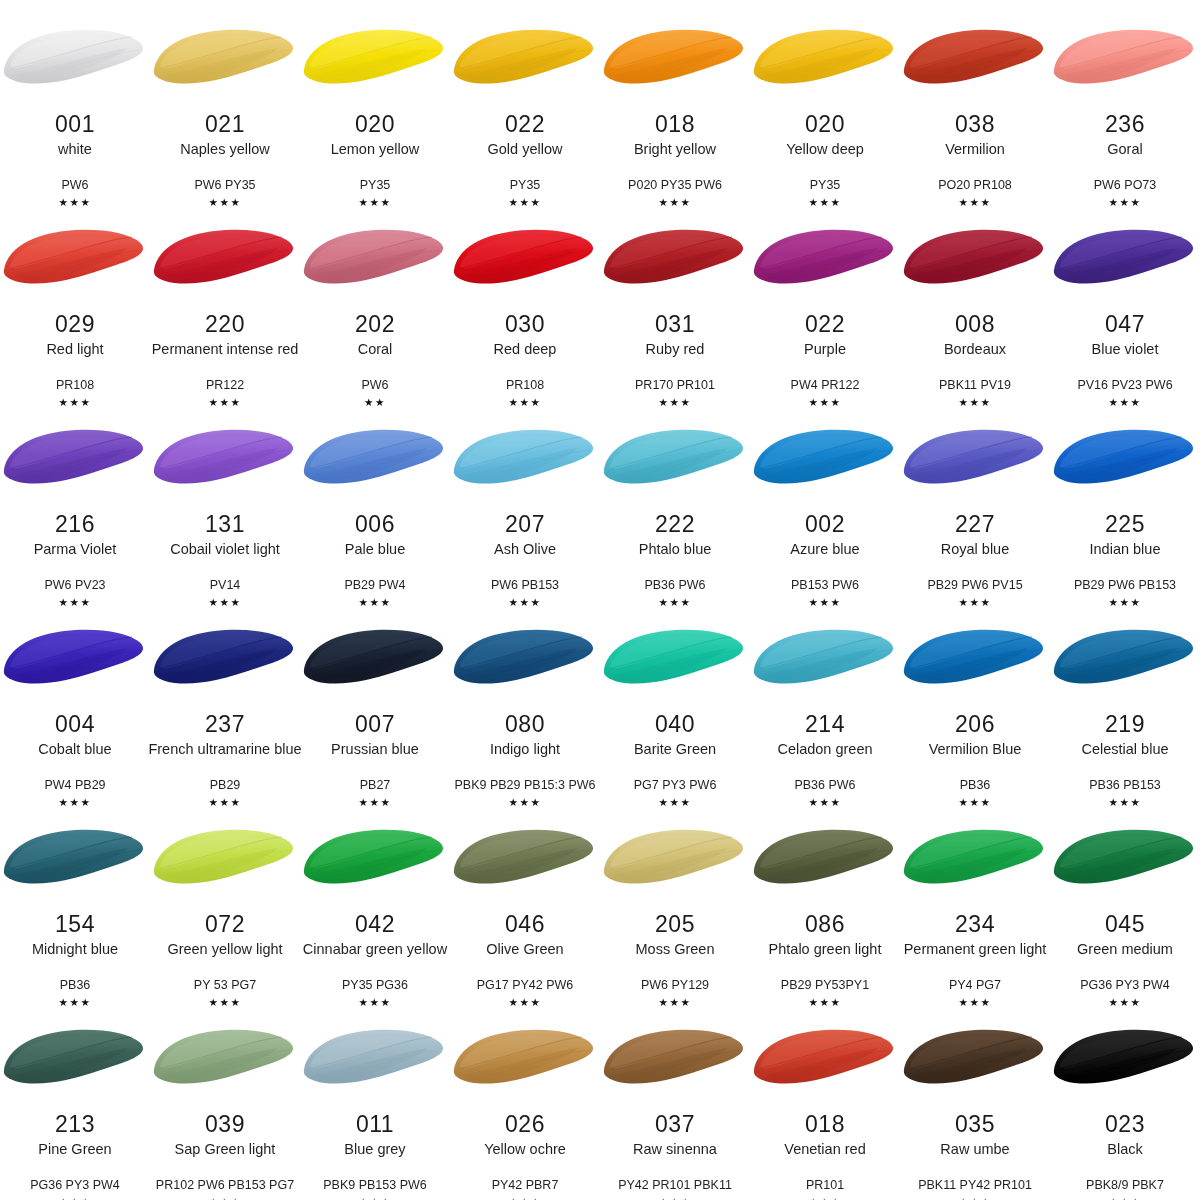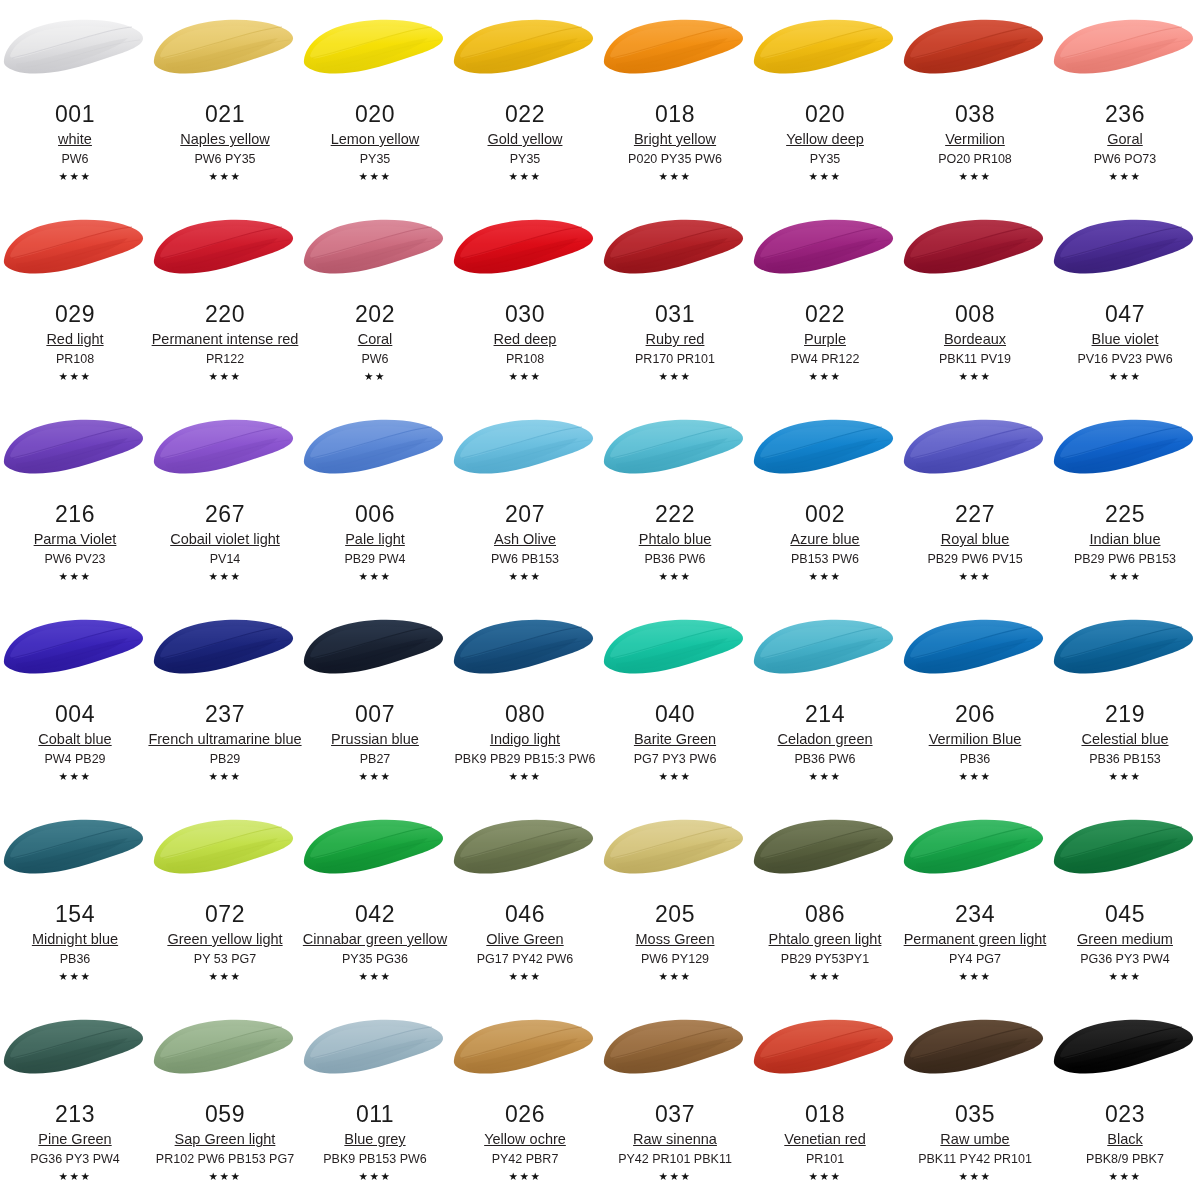--- a/index.html
+++ b/index.html
@@ -15,21 +15,21 @@
     color: #231f20;
     overflow: hidden;
   }
   #chart-grid {
     display: grid;
     grid-template-columns: repeat(8, 150px);
     grid-template-rows: repeat(6, 200px);
     width: 1156px;
     height: 1200px;
     box-sizing: border-box;
-    padding-top: 10px;
+    padding-top: 20px;
   }
   .swatch-cell {
     position: relative;
     width: 150px;
     height: 200px;
     box-sizing: border-box;
     display: flex;
     flex-direction: column;
     align-items: center;
   }
@@ -54,27 +54,26 @@
     text-align: center;
     white-space: nowrap;
   }
   .name {
     font-size: 14.5px;
     line-height: 19px;
     color: #231f20;
     margin-top: 3px;
     text-align: left;
     white-space: nowrap;
-    text-decoration: underline;
   }
   .pigments {
     font-size: 12.5px;
     line-height: 17px;
     color: #231f20;
-    margin-top: 2px;
+    margin-top: 18px;
     text-align: center;
     white-space: nowrap;
   }
   .stars {
     font-size: 10.5px;
     line-height: 14px;
     letter-spacing: 1.6px;
     color: #111111;
     margin-top: 1px;
     text-align: center;
@@ -540,21 +539,21 @@
            C142,36 128,41 116,45 C100,50 84,56 66,60 C48,64 28,65 15,61
            C7,58 3,55 4,50 Z" fill="url(#g17)"></path>
   <path d="M10,46 C14,33 30,23 50,19 C72,15 98,15 116,19
            C104,22 88,27 72,32 C54,38 34,44 18,48 C14,49 11,48 10,46 Z" fill="#a477dd" opacity="0.40"></path>
   <path d="M16,54 C32,52 54,46 76,40 C96,35 114,30 128,28
            C120,36 102,43 84,49 C64,56 42,61 24,60 C19,60 16,57 16,54 Z" fill="#7543b8" opacity="0.32"></path>
   <path d="M12,48 C30,44 56,36 80,29 C100,23 118,18 132,17" fill="none" stroke="#7543b8" stroke-opacity="0.55" stroke-width="1.1"></path>
   <path d="M22,58 C44,55 70,47 94,40 C112,35 128,31 140,30" fill="none" stroke="#7543b8" stroke-opacity="0.30" stroke-width="0.9"></path>
 </svg>
       </div>
-    <div class="code">267</div>
+    <div class="code">131</div>
     <div class="name">Cobail violet light</div>
     <div class="pigments">PV14</div>
     <div class="stars">★★★</div>
   </div>
     <div class="swatch-cell">
     <div class="smear-wrap">
 <svg viewBox="0 0 150 80" preserveAspectRatio="none" aria-hidden="true">
   <defs>
     <linearGradient id="g18" x1="0" y1="0" x2="0" y2="1">
       <stop offset="0%" stop-color="#7da1e0"></stop>
@@ -567,21 +566,21 @@
            C7,58 3,55 4,50 Z" fill="url(#g18)"></path>
   <path d="M10,46 C14,33 30,23 50,19 C72,15 98,15 116,19
            C104,22 88,27 72,32 C54,38 34,44 18,48 C14,49 11,48 10,46 Z" fill="#7da1e0" opacity="0.40"></path>
   <path d="M16,54 C32,52 54,46 76,40 C96,35 114,30 128,28
            C120,36 102,43 84,49 C64,56 42,61 24,60 C19,60 16,57 16,54 Z" fill="#4673c4" opacity="0.32"></path>
   <path d="M12,48 C30,44 56,36 80,29 C100,23 118,18 132,17" fill="none" stroke="#4673c4" stroke-opacity="0.55" stroke-width="1.1"></path>
   <path d="M22,58 C44,55 70,47 94,40 C112,35 128,31 140,30" fill="none" stroke="#4673c4" stroke-opacity="0.30" stroke-width="0.9"></path>
 </svg>
       </div>
     <div class="code">006</div>
-    <div class="name">Pale light</div>
+    <div class="name">Pale blue</div>
     <div class="pigments">PB29 PW4</div>
     <div class="stars">★★★</div>
   </div>
     <div class="swatch-cell">
     <div class="smear-wrap">
 <svg viewBox="0 0 150 80" preserveAspectRatio="none" aria-hidden="true">
   <defs>
     <linearGradient id="g19" x1="0" y1="0" x2="0" y2="1">
       <stop offset="0%" stop-color="#8dd0e9"></stop>
       <stop offset="45%" stop-color="#6cc0e0"></stop>
@@ -1164,21 +1163,21 @@
            C142,36 128,41 116,45 C100,50 84,56 66,60 C48,64 28,65 15,61
            C7,58 3,55 4,50 Z" fill="url(#g41)"></path>
   <path d="M10,46 C14,33 30,23 50,19 C72,15 98,15 116,19
            C104,22 88,27 72,32 C54,38 34,44 18,48 C14,49 11,48 10,46 Z" fill="#a8c09e" opacity="0.40"></path>
   <path d="M16,54 C32,52 54,46 76,40 C96,35 114,30 128,28
            C120,36 102,43 84,49 C64,56 42,61 24,60 C19,60 16,57 16,54 Z" fill="#7a966f" opacity="0.32"></path>
   <path d="M12,48 C30,44 56,36 80,29 C100,23 118,18 132,17" fill="none" stroke="#7a966f" stroke-opacity="0.55" stroke-width="1.1"></path>
   <path d="M22,58 C44,55 70,47 94,40 C112,35 128,31 140,30" fill="none" stroke="#7a966f" stroke-opacity="0.30" stroke-width="0.9"></path>
 </svg>
       </div>
-    <div class="code">059</div>
+    <div class="code">039</div>
     <div class="name">Sap Green light</div>
     <div class="pigments">PR102 PW6 PB153 PG7</div>
     <div class="stars">★★★</div>
   </div>
     <div class="swatch-cell">
     <div class="smear-wrap">
 <svg viewBox="0 0 150 80" preserveAspectRatio="none" aria-hidden="true">
   <defs>
     <linearGradient id="g42" x1="0" y1="0" x2="0" y2="1">
       <stop offset="0%" stop-color="#b7cad4"></stop>

